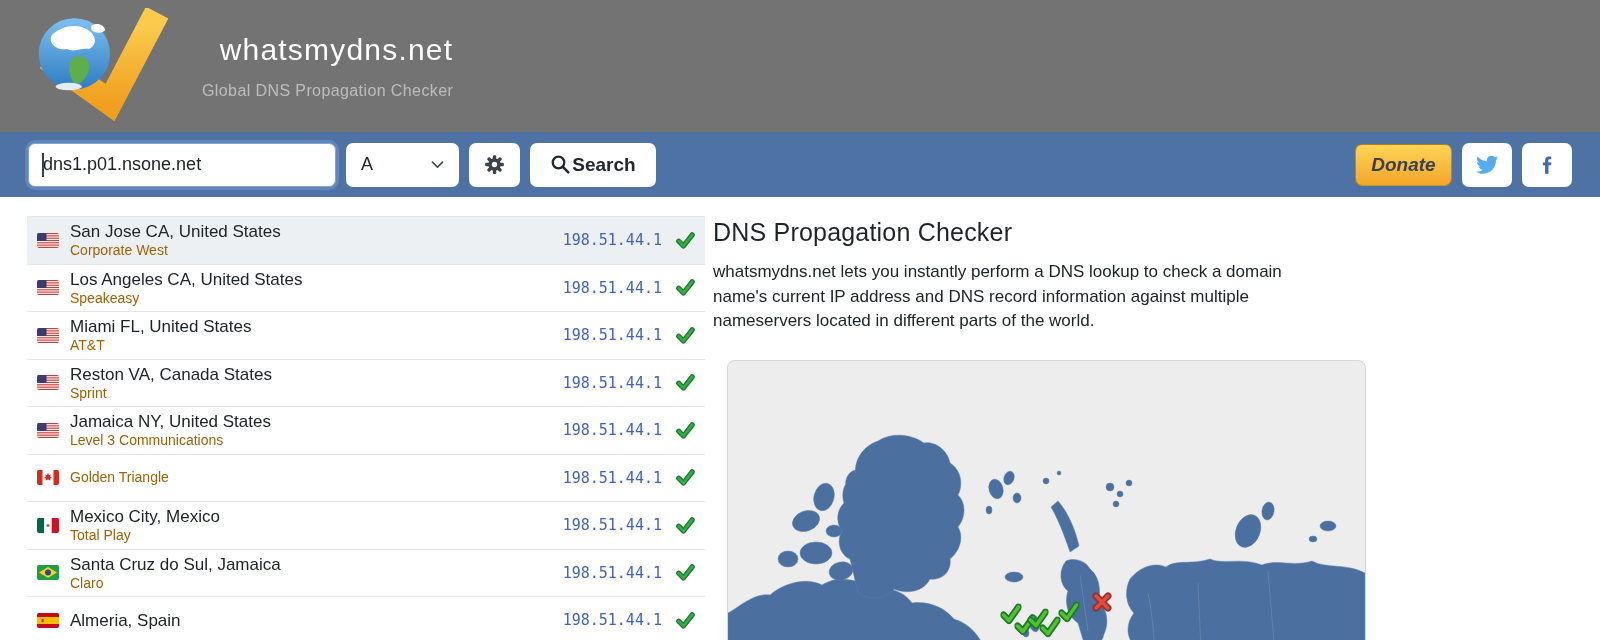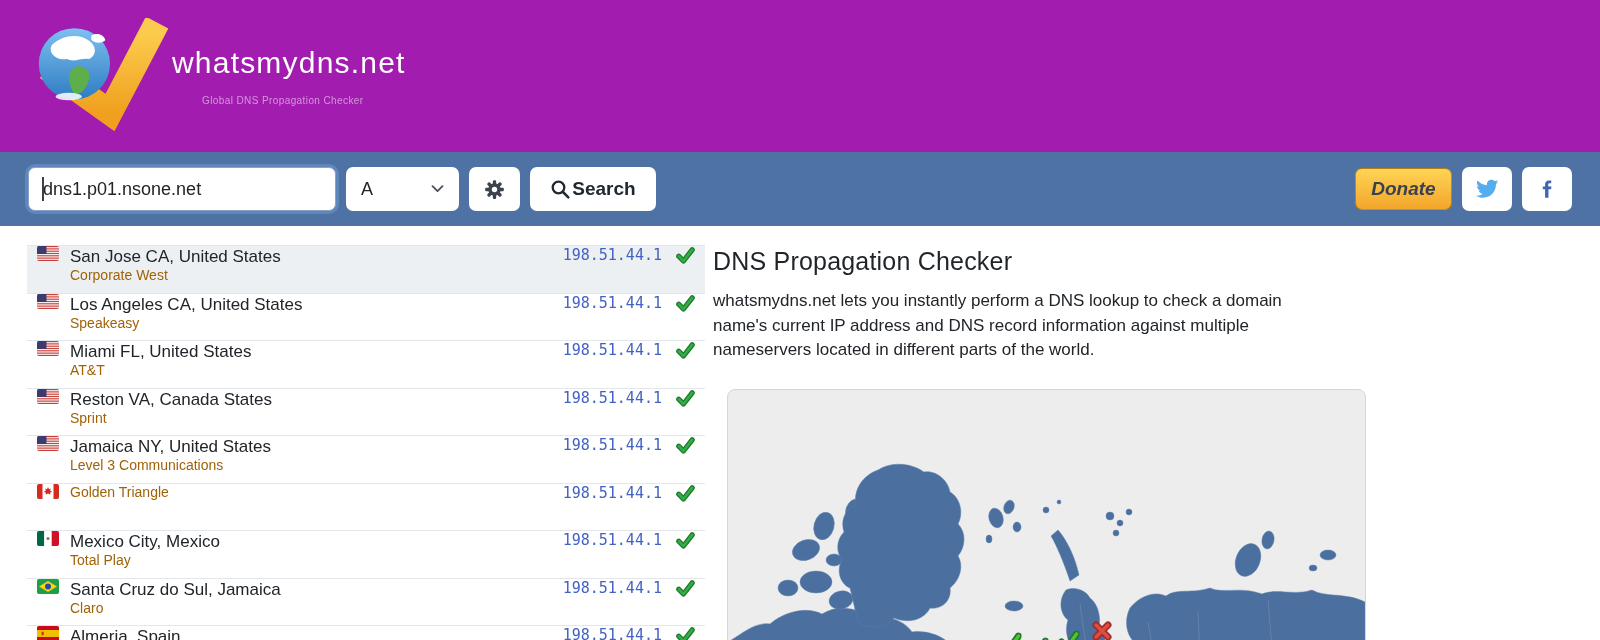--- a/index.html
+++ b/index.html
@@ -1,49 +1,49 @@
 <!DOCTYPE html>
 <html><head>
 <meta charset="utf-8">
 <style>
   html,body{margin:0;padding:0;}
   body{width:1600px;height:640px;overflow:hidden;background:#ffffff;
        font-family:"Liberation Sans",sans-serif;-webkit-font-smoothing:antialiased;}
   .app{position:relative;width:1600px;height:640px;overflow:hidden;}
 
   
-  .site-header{height:152px;background:#a21caf;display:flex;align-items:center;padding-left:20px;box-sizing:border-box;}
+  .site-header{height:132px;background:#737373;display:flex;align-items:center;padding-left:20px;box-sizing:border-box;text-align:right;}
   .logo{flex:0 0 auto;margin-top:2px;}
   .brand{display:flex;flex-direction:column;margin-left:2px;}
   .brand-name{font-size:30px;color:#ffffff;font-weight:400;letter-spacing:1.2px;line-height:1.1;}
-  .brand-tag{font-size:10px;color:rgba(255,255,255,0.52);letter-spacing:.4px;margin-left:30px;margin-top:16px;}
+  .brand-tag{font-size:16px;color:rgba(255,255,255,0.52);letter-spacing:.4px;margin-left:30px;margin-top:16px;}
 
   
-  .toolbar{height:74px;background:#4d72a3;display:flex;align-items:center;padding:0 28px 0 28px;box-sizing:border-box;gap:10px;}
+  .toolbar{height:65px;background:#4d72a3;display:flex;align-items:center;padding:0 28px 0 28px;box-sizing:border-box;gap:10px;}
   .search-wrap{position:relative;flex:0 0 auto;}
   .search-input{width:308px;height:44px;box-sizing:border-box;border-radius:7px;border:1.5px solid #8aa4c8;
       box-shadow:0 0 0 3px rgba(120,160,225,0.45);font-size:18px;color:#212529;padding:0 14px;outline:none;
       font-family:"Liberation Sans",sans-serif;}
   .caret{position:absolute;left:14px;top:10px;width:1.5px;height:24px;background:#3a3f45;}
   .select{width:113px;height:44px;background:#ffffff;border-radius:7px;display:flex;align-items:center;
       justify-content:space-between;padding:0 15px;box-sizing:border-box;font-size:18px;color:#212529;cursor:pointer;}
   .btn{height:44px;background:#ffffff;border:none;border-radius:7px;display:flex;align-items:center;
       justify-content:center;cursor:pointer;font-family:"Liberation Sans",sans-serif;}
   .gear-btn{width:51px;}
   .search-btn{width:126px;gap:1px;font-size:19px;font-weight:700;color:#212831;}
   .spacer{flex:1;}
   .donate-btn{width:97px;height:42px;background:linear-gradient(#fed455,#f3a62a);border:1px solid rgba(110,75,0,0.45);
       border-radius:7px;font-style:italic;font-weight:700;font-size:19px;color:#3a414d;display:flex;
       align-items:center;justify-content:center;cursor:pointer;font-family:"Liberation Sans",sans-serif;}
   .social-btn{width:50px;}
 
   
   .main{display:flex;padding-top:19px;background:#ffffff;align-items:flex-start;}
   .server-list{width:678px;margin-left:27px;border-top:1px solid #e3e6ea;flex:0 0 auto;}
-  .row{display:flex;align-items:flex-start;height:47.5px;box-sizing:border-box;border-bottom:1px solid #e3e6ea;
+  .row{display:flex;align-items:center;height:47.5px;box-sizing:border-box;border-bottom:1px solid #e3e6ea;
       background:#ffffff;padding:0 10px;cursor:pointer;}
   .row.highlight{background:#edf0f3;}
   .flag{flex:0 0 auto;display:block;line-height:0;}
   .flag svg{width:22px;height:15px;border-radius:2px;box-shadow:inset 0 0 0 0.5px rgba(0,0,0,0.18);display:block;}
   .row-text{margin-left:11px;flex:1;display:flex;flex-direction:column;justify-content:center;}
   .loc{font-size:17px;color:#212529;line-height:1.25;}
   .isp{font-size:14px;color:#a16207;line-height:1.2;}
   .isp:empty{display:none;}
   .ip{font-family:"DejaVu Sans Mono",monospace;font-size:15px;color:#4262c4;margin-right:14px;cursor:pointer;}
   .status{flex:0 0 auto;line-height:0;}

